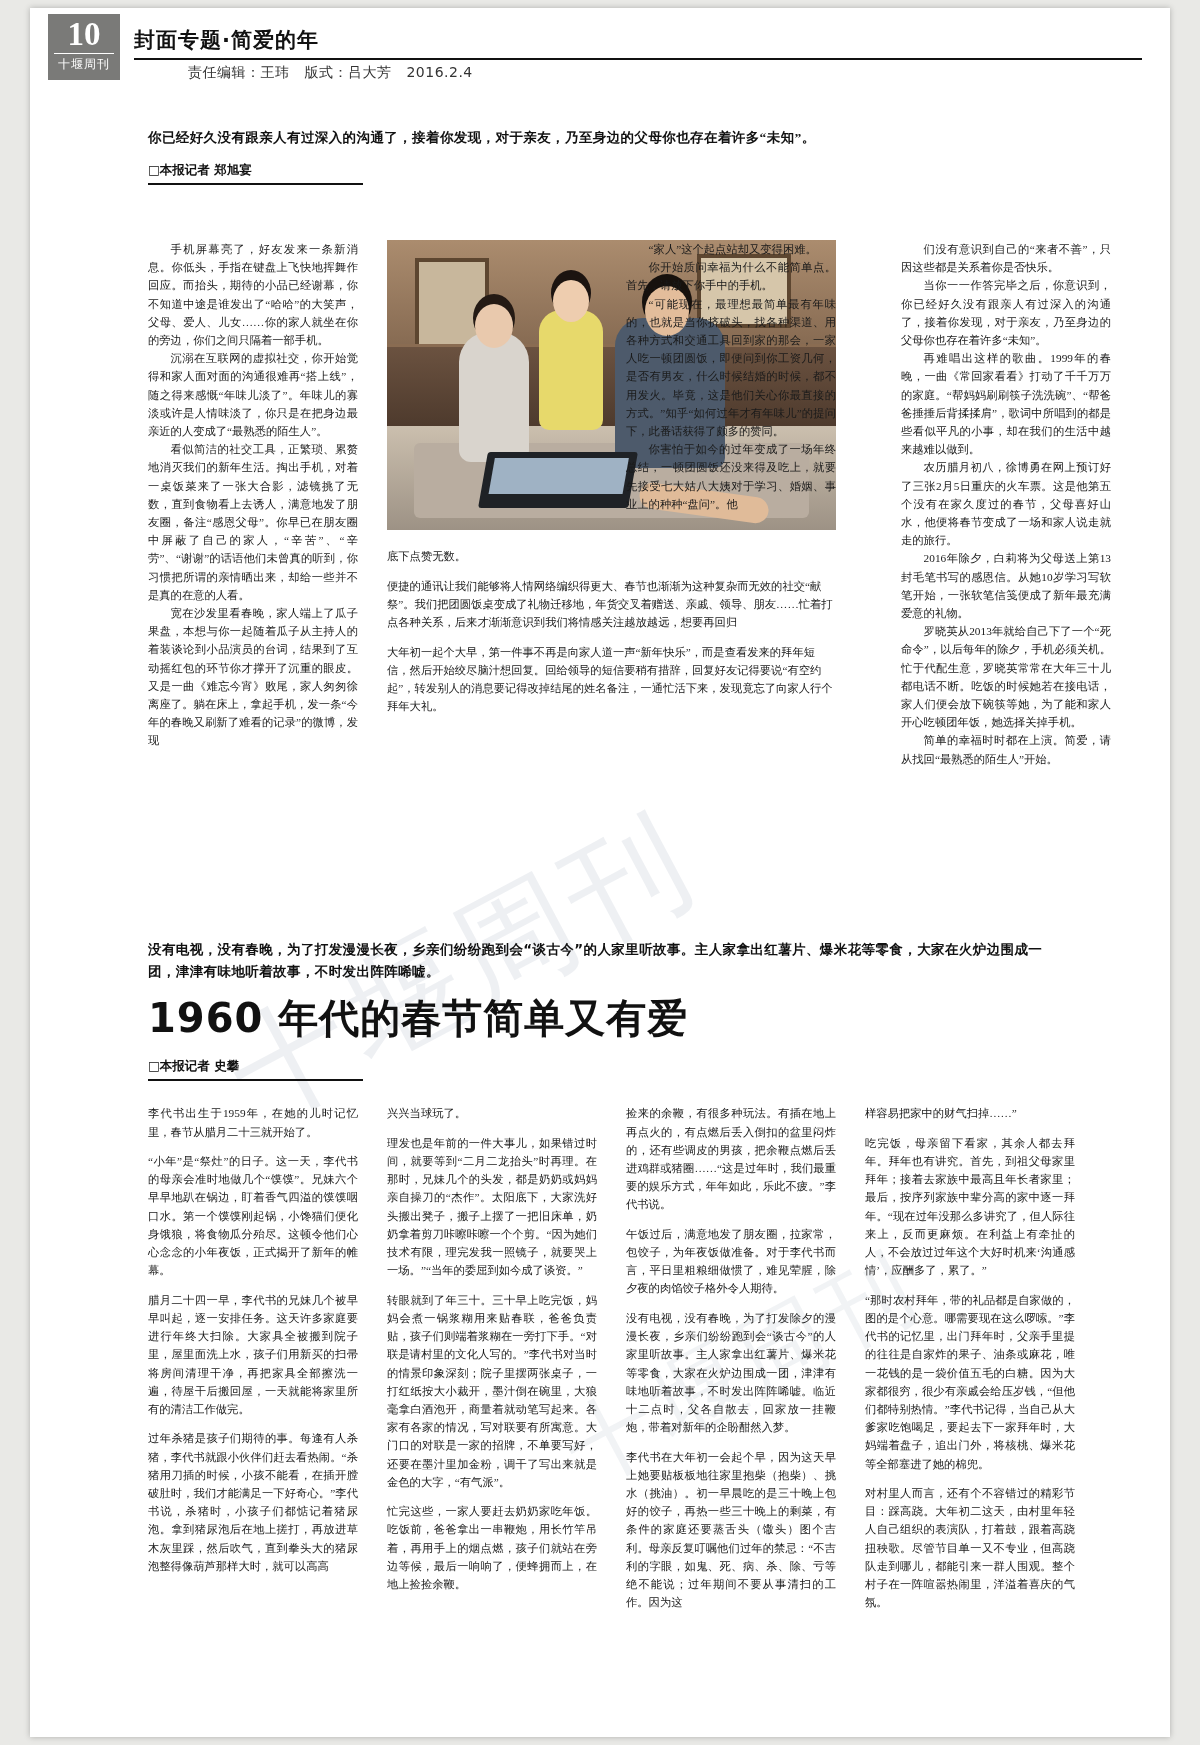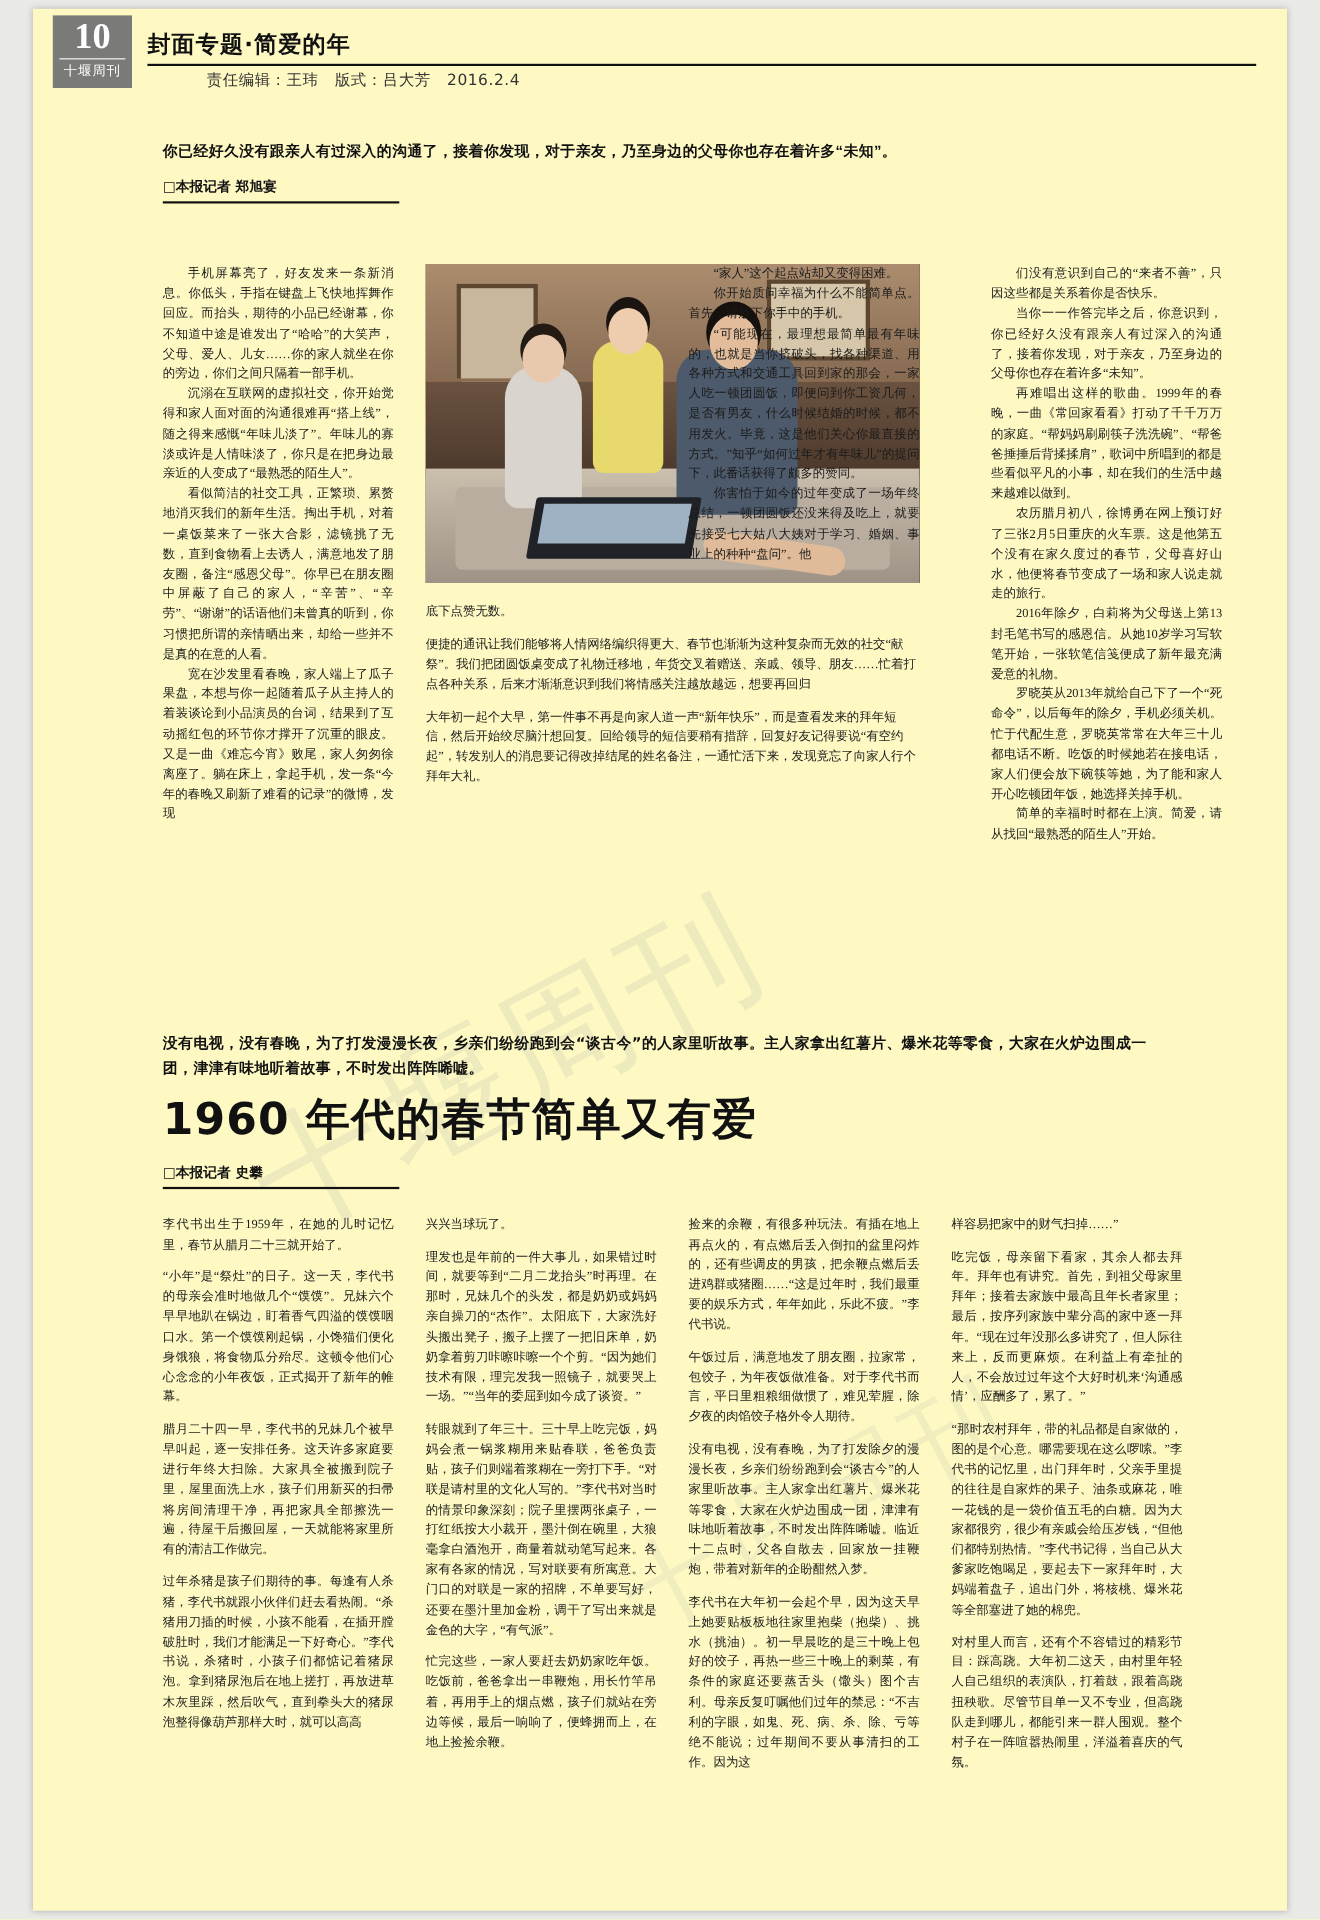--- a/index.html
+++ b/index.html
@@ -8,21 +8,21 @@
     background:#e9e9e6;
     font-family:"Liberation Serif","DejaVu Serif",serif;
     color:#111;
     position:relative;
     overflow:hidden;
   }
   .page{
     position:absolute;
     left:30px;top:8px;
     width:1140px;height:1729px;
-    background:#fef9c3;
+    background:#ffffff;
     box-shadow:0 0 6px rgba(0,0,0,.25);
     overflow:hidden;
   }
   
   .masthead{
     position:absolute;left:0;top:0;width:100%;height:82px;
   }
   .folio-box{
     position:absolute;left:18px;top:6px;width:72px;height:66px;
     background:#7a7a78;color:#fff;text-align:center;
@@ -50,21 +50,21 @@
     font-family:"DejaVu Sans",sans-serif;
     margin-left:42px;
   }
   .mast-credits span{margin-right:10px;}
   
   .art1{
     position:absolute;left:118px;top:120px;width:905px;
   }
   .kicker{
     font-size:13.5px;font-weight:bold;line-height:20px;letter-spacing:.4px;
-    font-family:Liberation Sans, sans-serif;
+    font-family:Liberation Serif, serif;
   }
   .headline1{
     font-size:37px;font-weight:bold;line-height:48px;margin-top:8px;
     letter-spacing:1px;
     font-family:"DejaVu Sans",sans-serif;
   }
   .byline{
     font-size:12.5px;font-weight:bold;margin-top:14px;
     font-family:"DejaVu Sans",sans-serif;
   }

